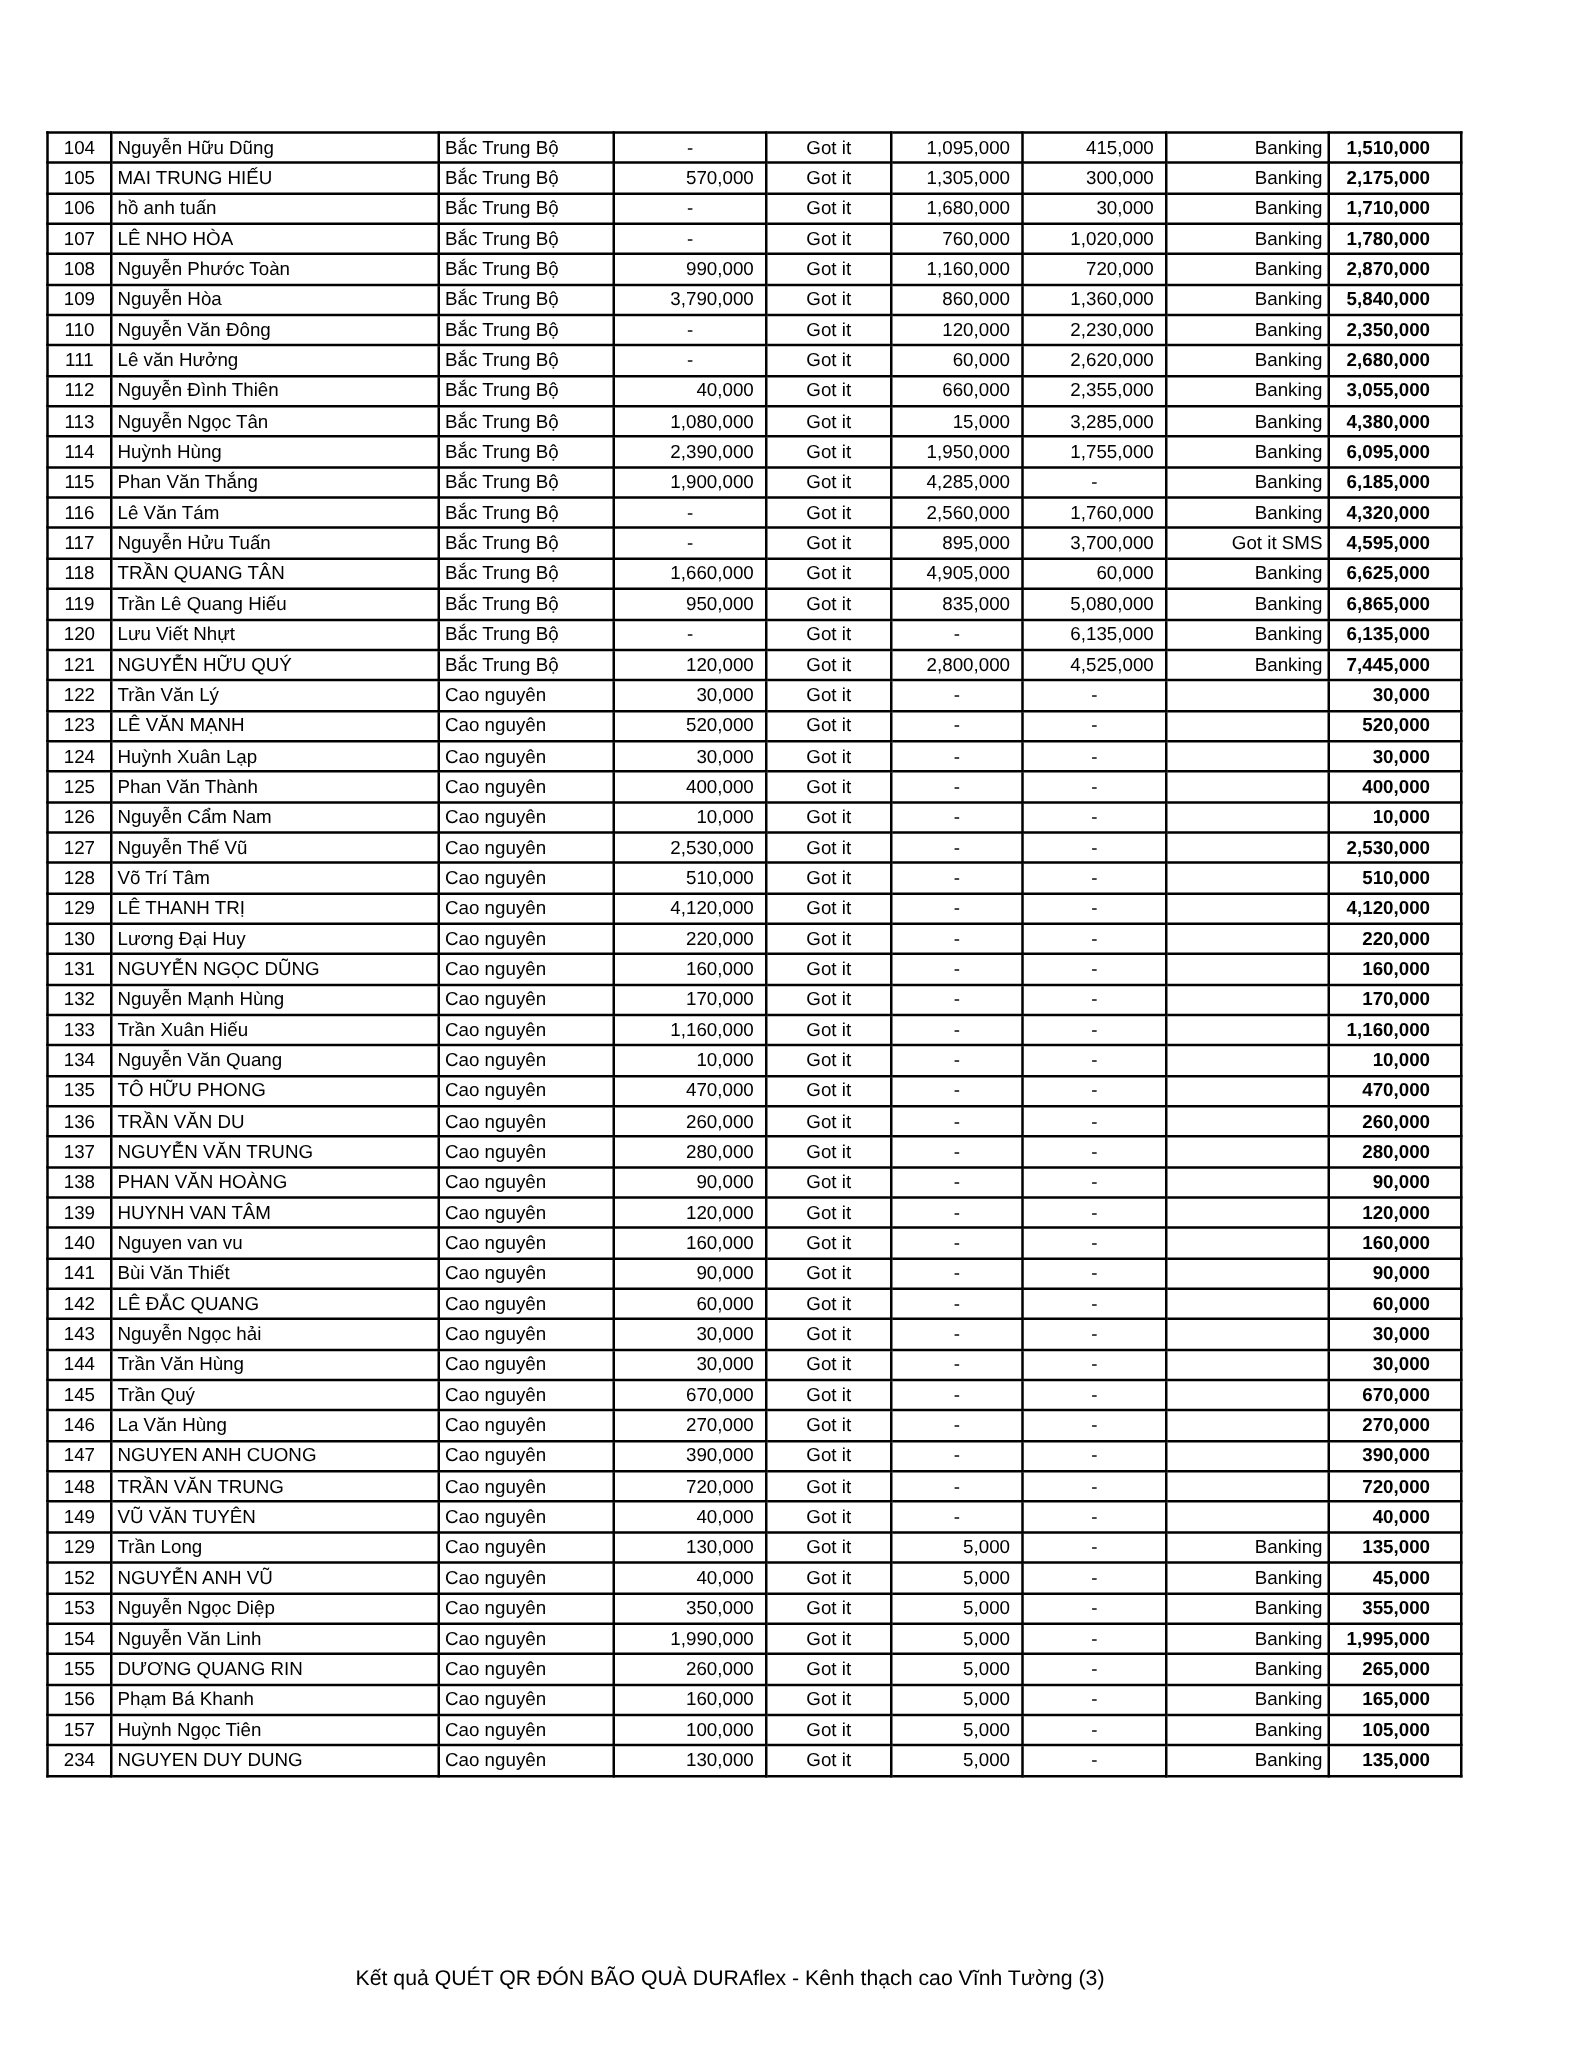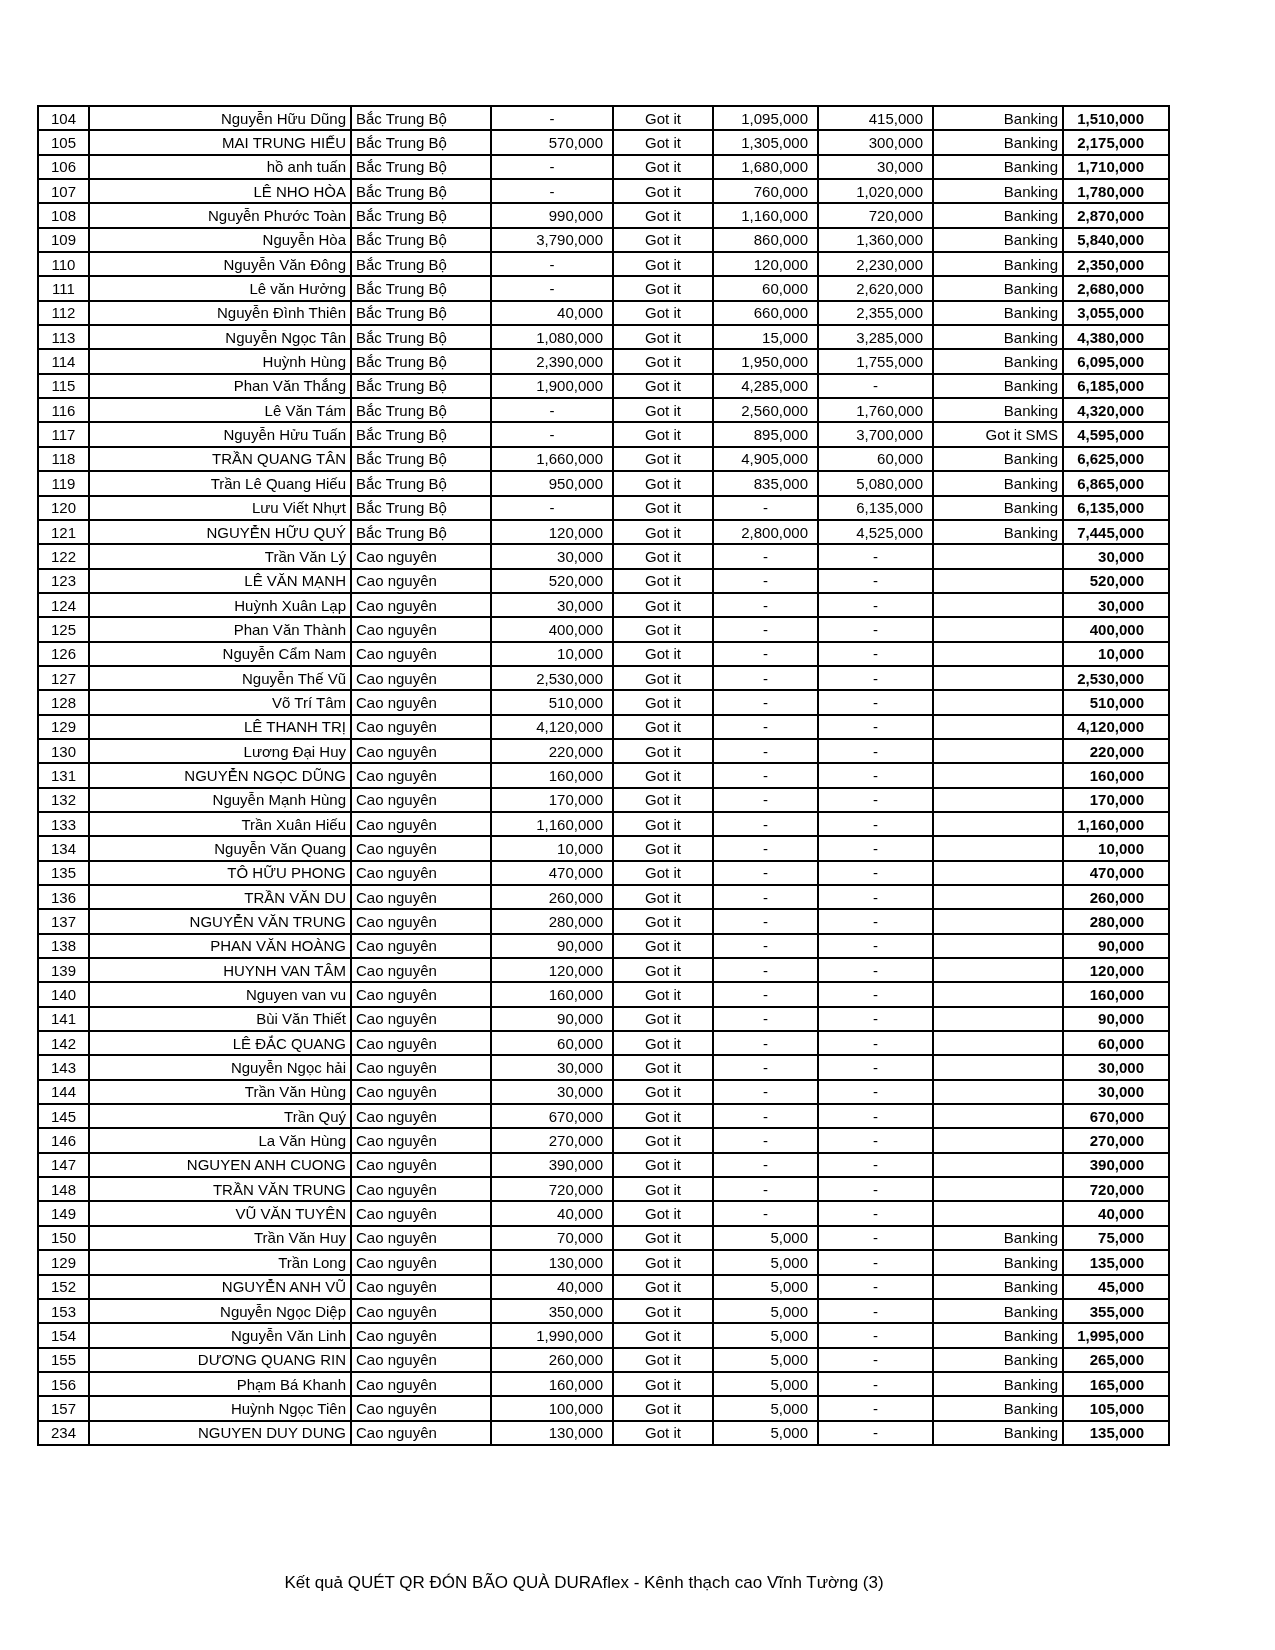--- a/index.html
+++ b/index.html
@@ -15,21 +15,21 @@
     border: 2px solid #000;
     height: 22.35px;
     font-size: 15px;
     line-height: 1;
     padding: 0 4px;
     overflow: hidden;
     white-space: nowrap;
     vertical-align: middle;
   }
   .c-no     { text-align: center; }
-  .c-name   { text-align: right; }
+  .c-name   { text-align: left; }
   .c-region { text-align: left; }
   .c-num    { text-align: right; padding-right: 9px; }
   .c-dash   { text-align: center; }
   .c-status { text-align: center; }
   .c-method { text-align: right; padding-left: 6px; }
   .c-total  { text-align: right; font-weight: bold; padding-right: 24px; border-radius: 11px; }
   .footer {
     position: absolute;
     top: 1573px; left: 0;
     width: 1168px;
@@ -554,31 +554,20 @@
           <td class="c-name">VŨ VĂN TUYÊN</td>
           <td class="c-region">Cao nguyên</td>
           <td class="c-num">40,000</td>
           <td class="c-status">Got it</td>
           <td class="c-dash">-</td>
           <td class="c-dash">-</td>
           <td class="c-method"></td>
           <td class="c-total">40,000</td>
         </tr>
         <tr>
-          <td class="c-no">150</td>
-          <td class="c-name">Trần Văn Huy</td>
-          <td class="c-region">Cao nguyên</td>
-          <td class="c-num">70,000</td>
-          <td class="c-status">Got it</td>
-          <td class="c-num">5,000</td>
-          <td class="c-dash">-</td>
-          <td class="c-method">Banking</td>
-          <td class="c-total">75,000</td>
-        </tr>
-        <tr>
           <td class="c-no">129</td>
           <td class="c-name">Trần Long</td>
           <td class="c-region">Cao nguyên</td>
           <td class="c-num">130,000</td>
           <td class="c-status">Got it</td>
           <td class="c-num">5,000</td>
           <td class="c-dash">-</td>
           <td class="c-method">Banking</td>
           <td class="c-total">135,000</td>
         </tr>

